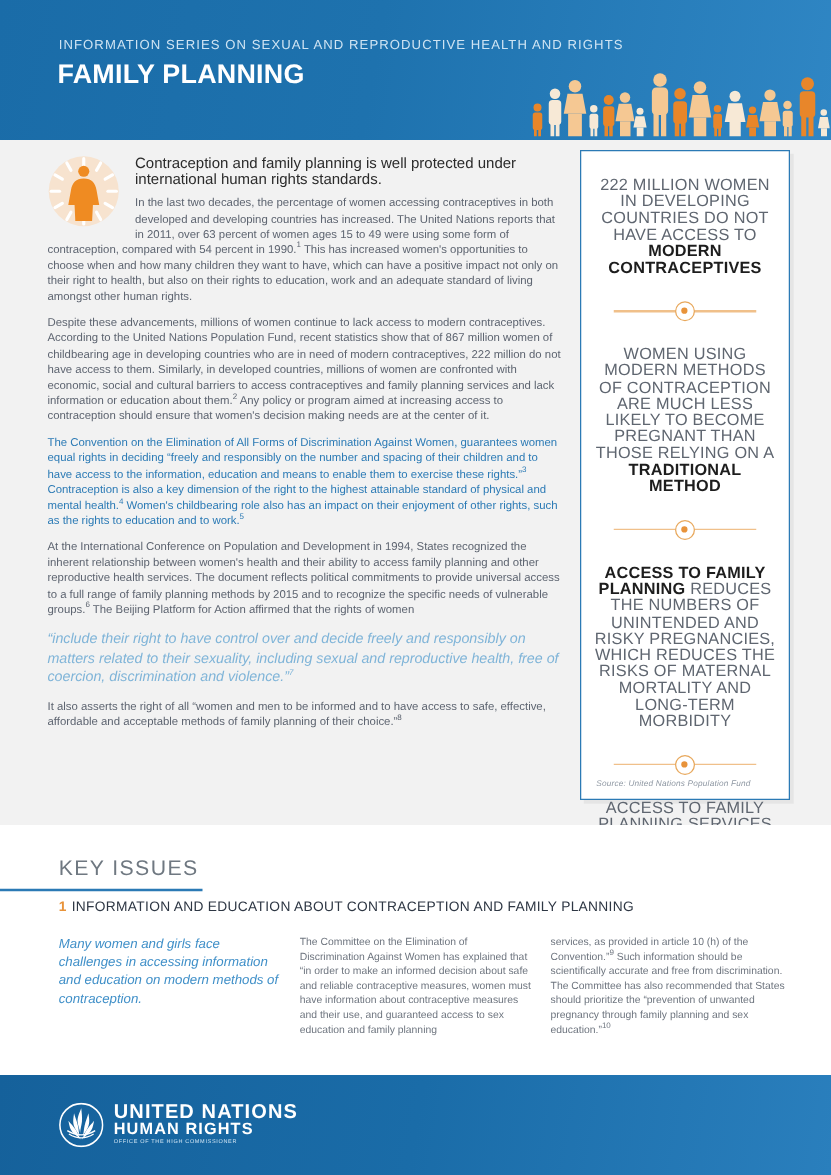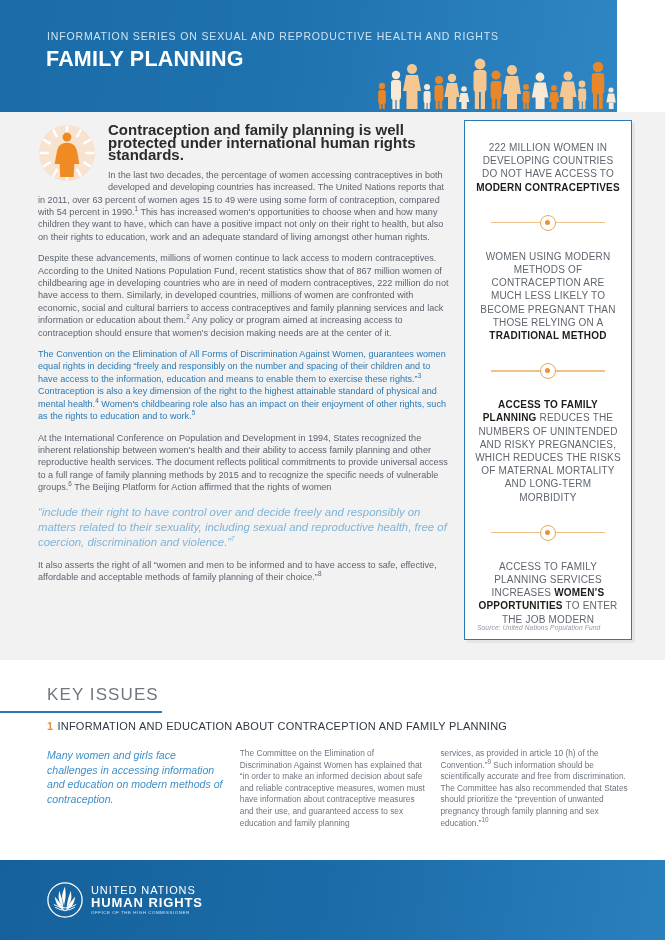--- a/index.html
+++ b/index.html
@@ -6,21 +6,21 @@
   html, body {
     width: 665px; height: 940px;
     font-family: "Liberation Sans", sans-serif;
     background: #ffffff;
     overflow: hidden;
   }
   .page { position: relative; width: 665px; height: 940px; background: #ffffff; }
 
   
   .header {
-    position: absolute; left: 0; top: 0; width: 617px; height: 112px;
+    position: absolute; left: 0; top: 0; width: 665px; height: 112px;
     background: linear-gradient(100deg, #1a6ca8 0%, #1e72ae 45%, #2f86c4 100%);
     overflow: hidden;
     text-decoration: underline;
   }
   .header-eyebrow {
     position: absolute; left: 47px; top: 30px;
     font-size: 10.5px; letter-spacing: .85px; color: #cfe4f3;
     font-weight: 400;
   }
   .header-title {
@@ -37,21 +37,21 @@
     background: #f2f2f2;
   }
   .content-col {
     position: absolute; left: 38px; top: 8px; width: 412px;
   }
   .lead-block { position: relative; min-height: 74px; }
   .woman-icon {
     float: left; width: 58px; height: 58px; margin: 4px 12px 2px 0;
   }
   .lead-bold {
-    font-size: 15px; line-height: 12.6px; font-weight: 700; color: #2b2b2b;
+    font-size: 12px; line-height: 12.6px; font-weight: 400; color: #2b2b2b;
     padding-top: 4px;
   }
   p.para {
     font-size: 9.1px; line-height: 12.4px; color: #5d6470;
     margin-top: 9px; text-align: left;
   }
   p.para.first { margin-top: 7px; }
   p.para.blue { color: #2b7ab5; }
   sup { font-size: 6.4px; vertical-align: super; line-height: 0; }
   .quote {
@@ -62,21 +62,21 @@
 
   
   .fact-panel {
     position: absolute; left: 464px; top: 8px; width: 168px; height: 520px;
     background: #ffffff; border: 1.6px solid #2b7ab5;
     box-shadow: 3px 3px 0 rgba(0,0,0,.05);
     padding: 16px 10px 8px 10px;
   }
   .fact {
     text-align: center; color: #5f6670;
-    font-size: 10px; line-height: 13.2px; letter-spacing: .2px;
+    font-size: 13px; line-height: 13.2px; letter-spacing: .2px;
   }
   .fact b { color: #1d1d1d; font-weight: 700; }
   .fact.f1 { margin-top: 4px; }
   .fact.f2 { margin-top: 2px; }
   .fact.f3 { margin-top: 0px; }
   .fact.f4 { margin-top: 2px; }
   .divider {
     position: relative; height: 26px; margin: 16px 0 14px 0;
   }
   .divider .line {
@@ -130,21 +130,21 @@
   .col-text { font-size: 8.3px; line-height: 11.6px; color: #6e757f; }
 
   
   .footer {
     position: absolute; left: 0; top: 860px; width: 665px; height: 80px;
     background: linear-gradient(100deg, #15619b 0%, #1a6ca8 50%, #2a7fbd 100%);
   }
   .logo-wrap { position: absolute; left: 47px; top: 22px; display: flex; align-items: center; gap: 8px; }
   .logo-mark { width: 36px; height: 36px; }
   .logo-text { color: #ffffff; }
-  .logo-l1 { font-size: 11px; letter-spacing: .9px; line-height: 12px; font-weight: 400; }
+  .logo-l1 { font-size: 16px; letter-spacing: .9px; line-height: 12px; font-weight: 700; }
   .logo-l2 { font-size: 13px; letter-spacing: .9px; line-height: 13px; font-weight: 700; }
   .logo-l3 { font-size: 4.4px; letter-spacing: .55px; line-height: 7px; color: #cfe4f3; }
 </style>
 </head>
 <body>
 
 <div class="page">
 
   <div class="header">
     <div class="header-eyebrow">INFORMATION SERIES ON SEXUAL AND REPRODUCTIVE HEALTH AND RIGHTS</div>

